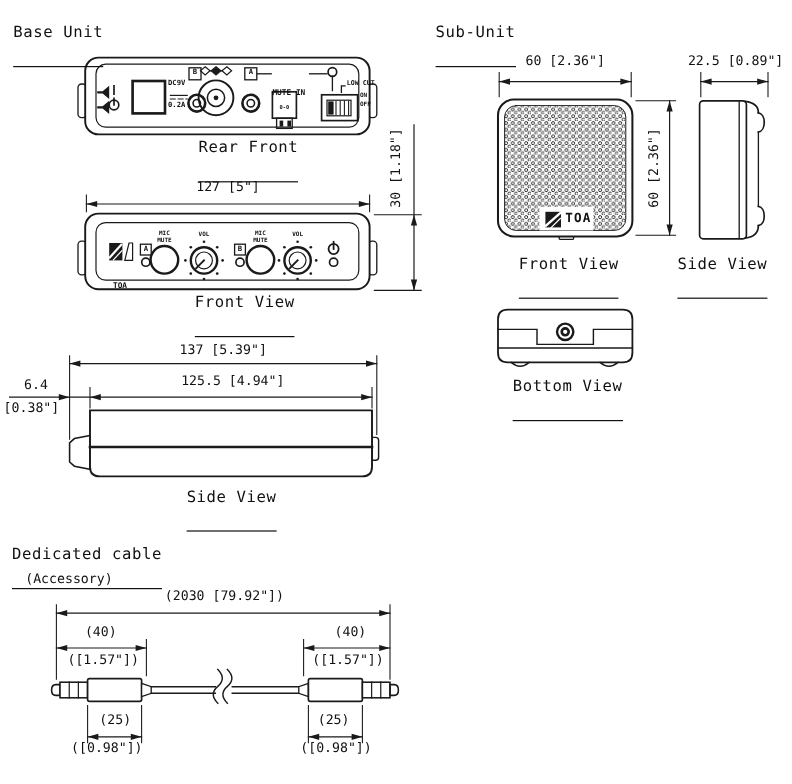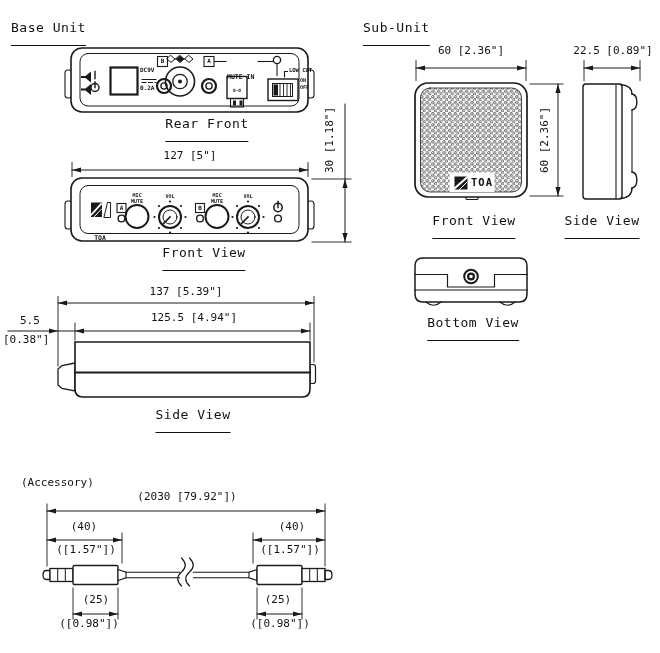--- a/index.html
+++ b/index.html
@@ -2,21 +2,21 @@
 <html><head>
 <meta charset="utf-8">
 <style>
   html,body { margin:0; padding:0; background:#fff; }
   #app { position:relative; width:660px; height:653px; background:#ffffff; overflow:hidden;
          font-family:"DejaVu Sans Mono","Liberation Mono",monospace; color:#111; }
   #art { position:absolute; left:0; top:0; }
   .t { position:absolute; white-space:nowrap; color:#111; line-height:1.1; }
   .c { transform:translateX(-50%); }
   .rot { transform:translate(-50%,-50%) rotate(-90deg); }
-  .u { border-bottom:1.4px solid #111; padding-bottom:10px; }
+  .u { border-bottom:1.4px solid #111; padding-bottom:20px; }
   .b { font-weight:bold; }
   .s13 { font-size:13px; letter-spacing:0.5px; }
   .s11 { font-size:11px; }
   .s10 { font-size:10.5px; letter-spacing:1px; }
   .s65 { font-size:6.5px;margin-top:16px; }
   .s6 { font-size:6px; }
   .s55 { font-size:5.5px; }
   .s5 { font-size:5px; }
   .s45 { font-size:4.5px; }
 </style>
@@ -269,32 +269,33 @@
   </g>
 </svg>
 
 <div class="t s13 u" style="left:11px; top:21px;">Base Unit</div>
 <div class="t s13 u c" style="left:207px; top:117px;">Rear Front</div>
 <div class="t s11 c" style="left:190px; top:150px;">127 [5"]</div>
 <div class="t s13 u c" style="left:204px; top:246px;">Front View</div>
 <div class="t s11 rot" style="left:330px; top:140px;">30 [1.18"]</div>
 <div class="t s11 c" style="left:186px; top:286px;">137 [5.39"]</div>
 <div class="t s11 c" style="left:194px; top:312px;">125.5 [4.94"]</div>
-<div class="t s11" style="left:20px; top:315px;">5.5</div>
+<div class="t s11" style="left:20px; top:315px;">6.4</div>
 <div class="t s11" style="left:3px; top:334px;">[0.38"]</div>
 <div class="t s13 u c" style="left:193px; top:408px;">Side View</div>
 
 <div class="t s13 u" style="left:363px; top:21px;">Sub-Unit</div>
 <div class="t s11 c" style="left:471px; top:45px;">60 [2.36"]</div>
 <div class="t s11 rot" style="left:545px; top:140px;">60 [2.36"]</div>
 <div class="t s11 c" style="left:613px; top:45px;">22.5 [0.89"]</div>
 <div class="t s13 u c" style="left:474px; top:214px;">Front View</div>
 <div class="t s13 u c" style="left:602px; top:214px;">Side View</div>
 <div class="t s13 u c" style="left:473px; top:316px;">Bottom View</div>
 
+<div class="t s13 u" style="left:10px; top:456px;">Dedicated cable</div>
 <div class="t s11" style="left:21px; top:477px;">(Accessory)</div>
 <div class="t s11 c" style="left:187px; top:491px;">(2030 [79.92"])</div>
 <div class="t s11 c" style="left:84px; top:521px;">(40)</div>
 <div class="t s11 c" style="left:86px; top:544px;">([1.57"])</div>
 <div class="t s11 c" style="left:292px; top:521px;">(40)</div>
 <div class="t s11 c" style="left:290px; top:544px;">([1.57"])</div>
 <div class="t s11 c" style="left:96px; top:594px;">(25)</div>
 <div class="t s11 c" style="left:89px; top:618px;">([0.98"])</div>
 <div class="t s11 c" style="left:278px; top:594px;">(25)</div>
 <div class="t s11 c" style="left:280px; top:618px;">([0.98"])</div>

